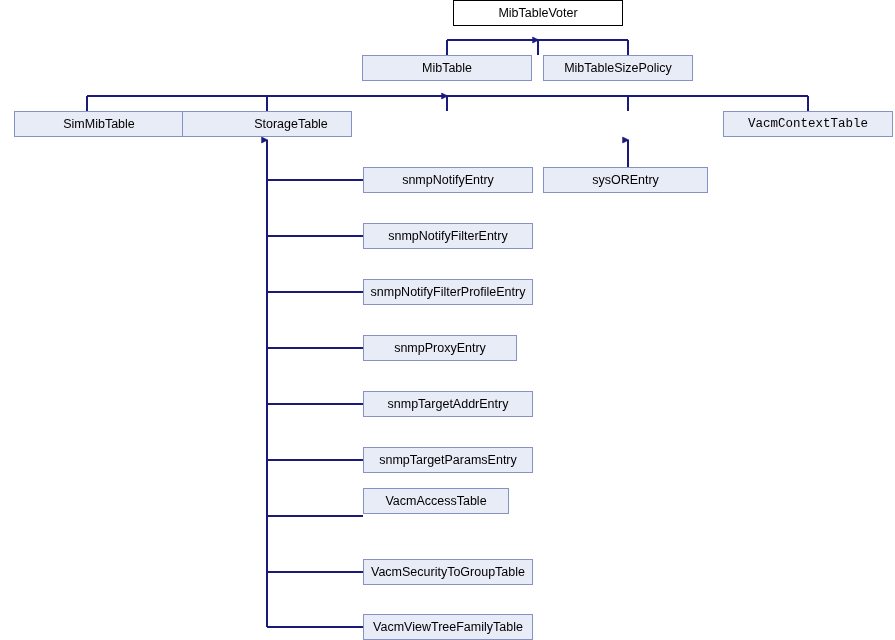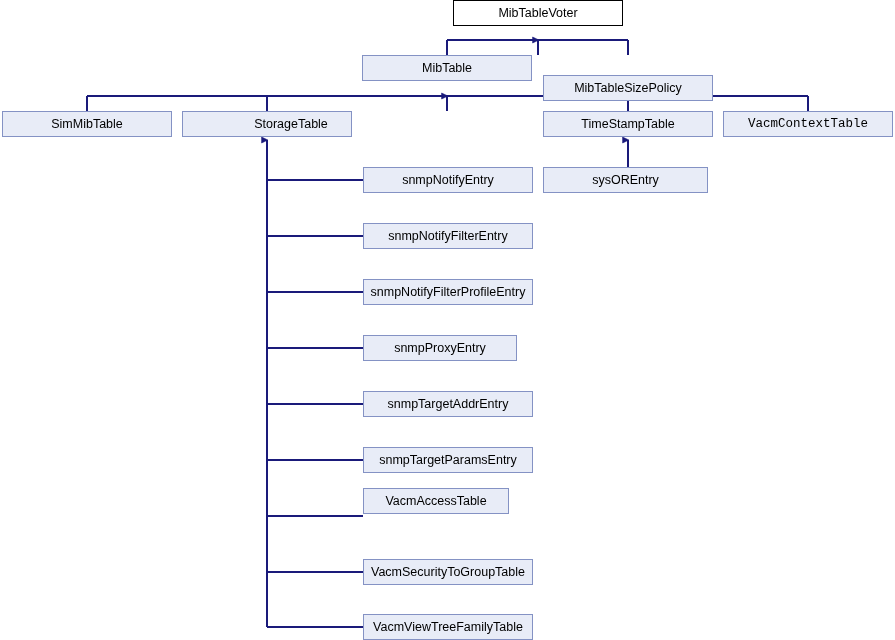--- a/index.html
+++ b/index.html
@@ -78,24 +78,23 @@
       <path d="M 267,404 L 363,404"></path>
       <path d="M 267,460 L 363,460"></path>
       <path d="M 267,516 L 363,516"></path>
       <path d="M 267,572 L 363,572"></path>
       <path d="M 267,627 L 363,627"></path>
     </g>
   </svg>
 
   <div class="node root" style="left:453px; top:0px;   width:170px;">MibTableVoter</div>
   <div class="node" style="left:362px; top:55px;  width:170px;">MibTable</div>
-  <div class="node" style="left:543px; top:55px;  width:170px;margin-top:20px;">MibTableSizePolicy</div>
-  <div class="node" style="left:2px;   top:111px; width:170px;">SimMibTable</div>
+  <div class="node" style="left:543px; top:55px;  width:150px;">MibTableSizePolicy</div>
+  <div class="node" style="left:14px;   top:111px; width:170px;">SimMibTable</div>
   <div class="node" style="left:182px; top:111px; width:170px;padding-left:48px;">StorageTable</div>
-  <div class="node" style="left:543px; top:111px; width:170px;">TimeStampTable</div>
   <div class="node" style="left:723px; top:111px; width:170px;font-family:Liberation Mono, monospace;">VacmContextTable</div>
   <div class="node" style="left:543px; top:167px; width:165px;">sysOREntry</div>
   <div class="node" style="left:363px; top:167px; width:170px;">snmpNotifyEntry</div>
   <div class="node" style="left:363px; top:223px; width:170px;">snmpNotifyFilterEntry</div>
   <div class="node" style="left:363px; top:279px; width:170px;">snmpNotifyFilterProfileEntry</div>
   <div class="node" style="left:363px; top:335px; width:154px;">snmpProxyEntry</div>
   <div class="node" style="left:363px; top:391px; width:170px;">snmpTargetAddrEntry</div>
   <div class="node" style="left:363px; top:447px; width:170px;">snmpTargetParamsEntry</div>
   <div class="node" style="left:363px; top:488px; width:146px;">VacmAccessTable</div>
   <div class="node" style="left:363px; top:559px; width:170px;">VacmSecurityToGroupTable</div>

